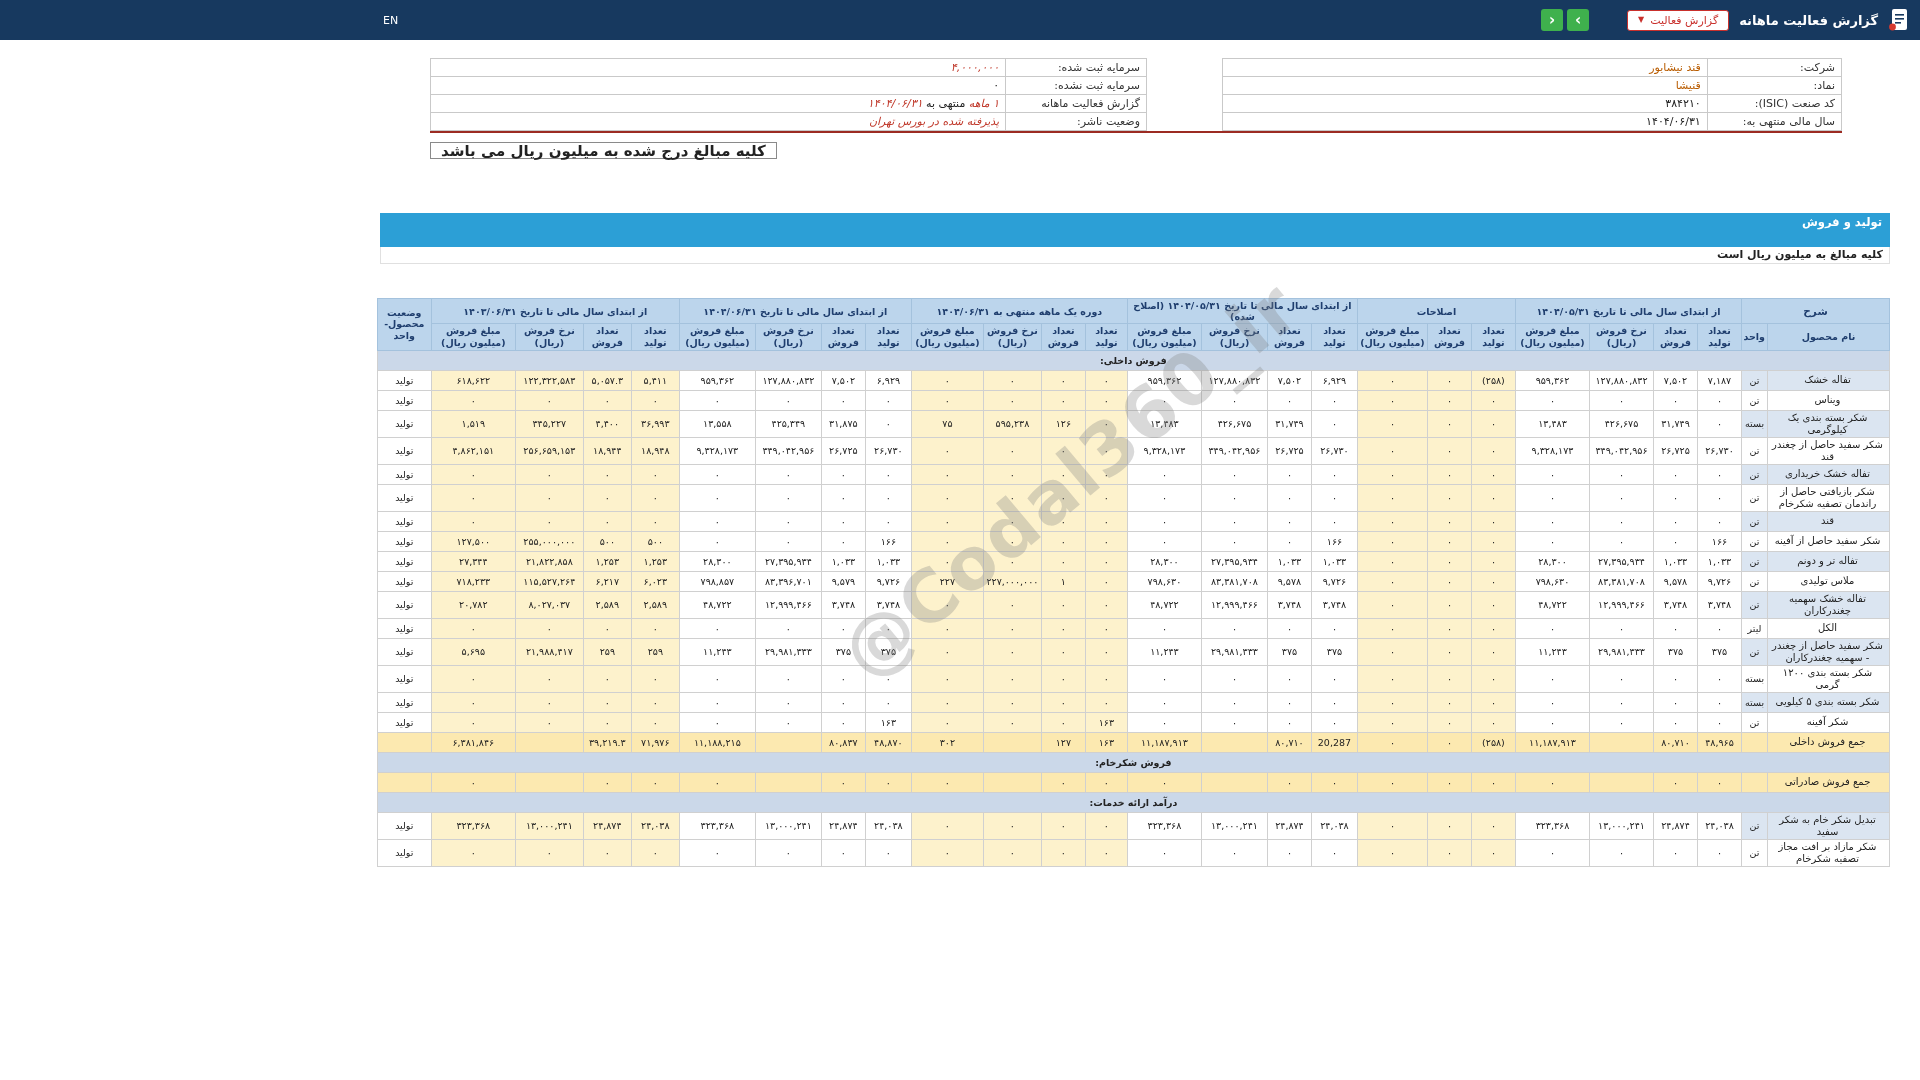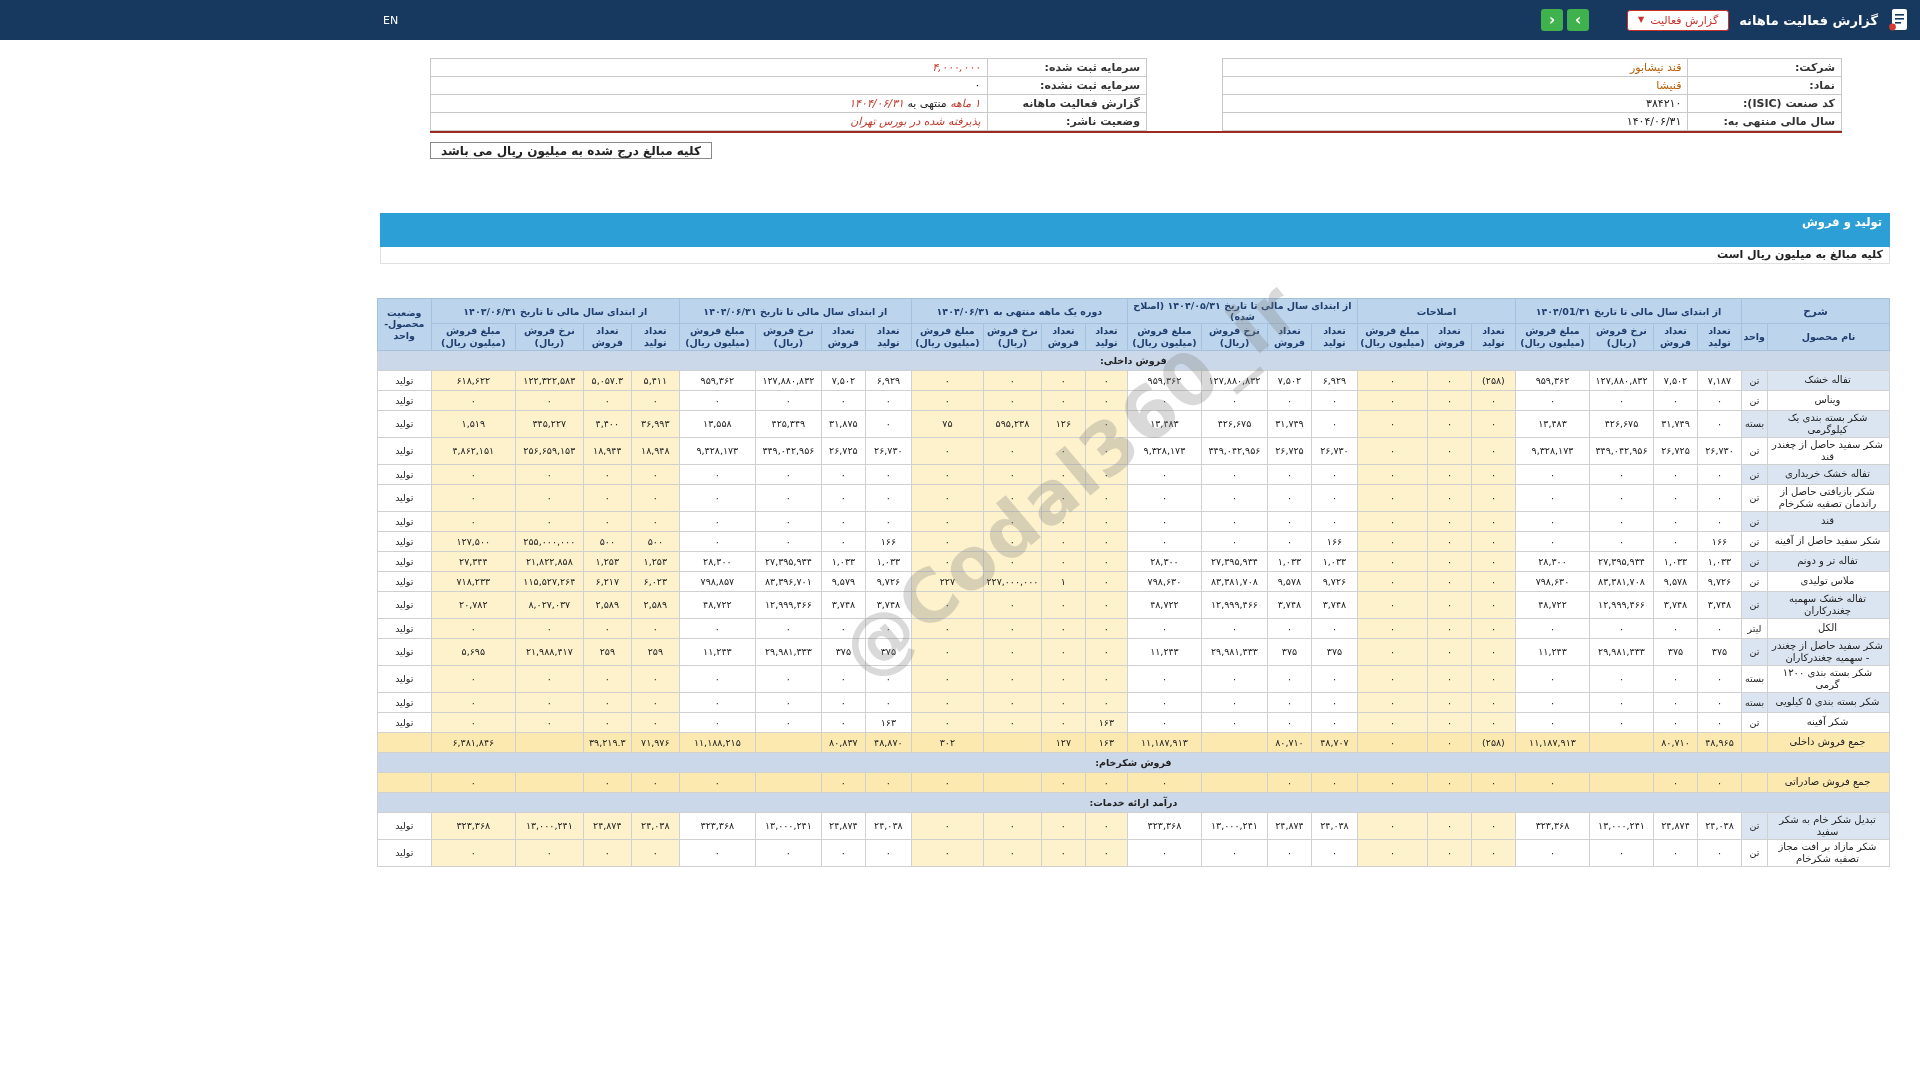--- a/index.html
+++ b/index.html
@@ -39,39 +39,39 @@
   
   .info-section { margin:18px 48px 0 50px; }
   .info-tables { display:flex; justify-content:space-between; border-bottom:2px solid #9c2b22; }
   table.info-table { border-collapse:collapse; direction:rtl; }
   table.info-table.right { width:620px; }
   table.info-table.left  { width:717px; }
   table.info-table td {
     border:1px solid #c9c9c9; font-size:11px; padding:2px 6px; height:18px;
     vertical-align:middle; white-space:nowrap;
   }
-  table.info-table td.lbl { font-weight:bold; color:#333; width:118px; text-align:right;padding-left:35px; }
+  table.info-table td.lbl { font-weight:normal; color:#333; width:118px; text-align:right;padding-left:35px; }
   table.info-table td.val { text-align:right; color:#222; }
   .link { color:#b95c00; cursor:pointer; }
   .red-val { color:#c0392b;font-style:italic; }
 
   .signed-bar {
     margin-top:5px; background:#c8e7c4; color:#17691e; height:17px; line-height:17px;
     text-align:center; font-size:11px; font-weight:bold;
   }
   .info-icon {
     display:inline-block; width:13px; height:13px; border-radius:50%;
     background:#3a9d3a; color:#fff; font-size:10px; line-height:13px; font-weight:bold;
     text-align:center; vertical-align:middle; margin-right:6px;
   }
   .note-box {
     margin-top:9px; margin-left:auto; margin-right:auto;
     margin-right:auto; margin-left:0;
     width:fit-content; border:1px solid #8a8a8a; background:#fff;
-    font-size:12px; font-weight:bold; color:#222; padding:2px 10px; height:17px; line-height:12px;
+    font-size:15px; font-weight:bold; color:#222; padding:2px 10px; height:17px; line-height:12px;
   }
 
   
   .section-bar {
     margin-top:54px; background:#2c9fd6; color:#fff; font-weight:bold;
     font-size:11.5px; height:34px; line-height:18px; padding-right:8px;
   }
   .amounts-row {
     background:#fff; border:1px solid #e0e0e0; border-top:none;
     font-size:11px; font-weight:bold; color:#222; height:17px; line-height:16px; padding-right:6px;
@@ -230,21 +230,21 @@
           <col style="width:76px">
         <col style="width:48px">
           <col style="width:48px">
           <col style="width:68px">
           <col style="width:84px">
         <col style="width:54px">
       </colgroup>
       <thead>
           <tr>
             <th class="th-desc" colspan="2">شرح</th>
-            <th class="th-group" colspan="4">از ابتدای سال مالی تا تاریخ ۱۴۰۴/01/۳۱</th>
+            <th class="th-group" colspan="4">از ابتدای سال مالی تا تاریخ ۱۴۰۴/۰۵/۳۱</th>
             <th class="th-group" colspan="3">اصلاحات</th>
             <th class="th-group" colspan="4">از ابتدای سال مالی تا تاریخ ۱۴۰۴/۰۵/۳۱ (اصلاح شده)</th>
             <th class="th-group" colspan="4">دوره یک ماهه منتهی به ۱۴۰۴/۰۶/۳۱</th>
             <th class="th-group" colspan="4">از ابتدای سال مالی تا تاریخ ۱۴۰۴/۰۶/۳۱</th>
             <th class="th-group" colspan="4">از ابتدای سال مالی تا تاریخ ۱۴۰۳/۰۶/۳۱</th>
             <th class="th-status" rowspan="2">
               <div class="hline">وضعیت</div>
               <div class="hline">محصول-واحد</div>
             </th>
           </tr>
@@ -800,21 +800,21 @@
           <tr class="total-row">
             <td class="name-cell">جمع فروش داخلی</td>
             <td class="unit-cell"></td>
             <td class="cell-g1">۴۸,۹۶۵</td>
             <td class="cell-g1">۸۰,۷۱۰</td>
             <td class="cell-g1"></td>
             <td class="cell-g1">۱۱,۱۸۷,۹۱۳</td>
             <td class="cell-adj neg">(۲۵۸)</td>
             <td class="cell-adj">۰</td>
             <td class="cell-adj">۰</td>
-            <td class="cell-g3">۴۸,۷۰۷</td>
+            <td class="cell-g3">20,287</td>
             <td class="cell-g3">۸۰,۷۱۰</td>
             <td class="cell-g3"></td>
             <td class="cell-g3">۱۱,۱۸۷,۹۱۳</td>
             <td class="cell-g4">۱۶۳</td>
             <td class="cell-g4">۱۲۷</td>
             <td class="cell-g4"></td>
             <td class="cell-g4">۳۰۲</td>
             <td class="cell-g5">۴۸,۸۷۰</td>
             <td class="cell-g5">۸۰,۸۳۷</td>
             <td class="cell-g5"></td>

